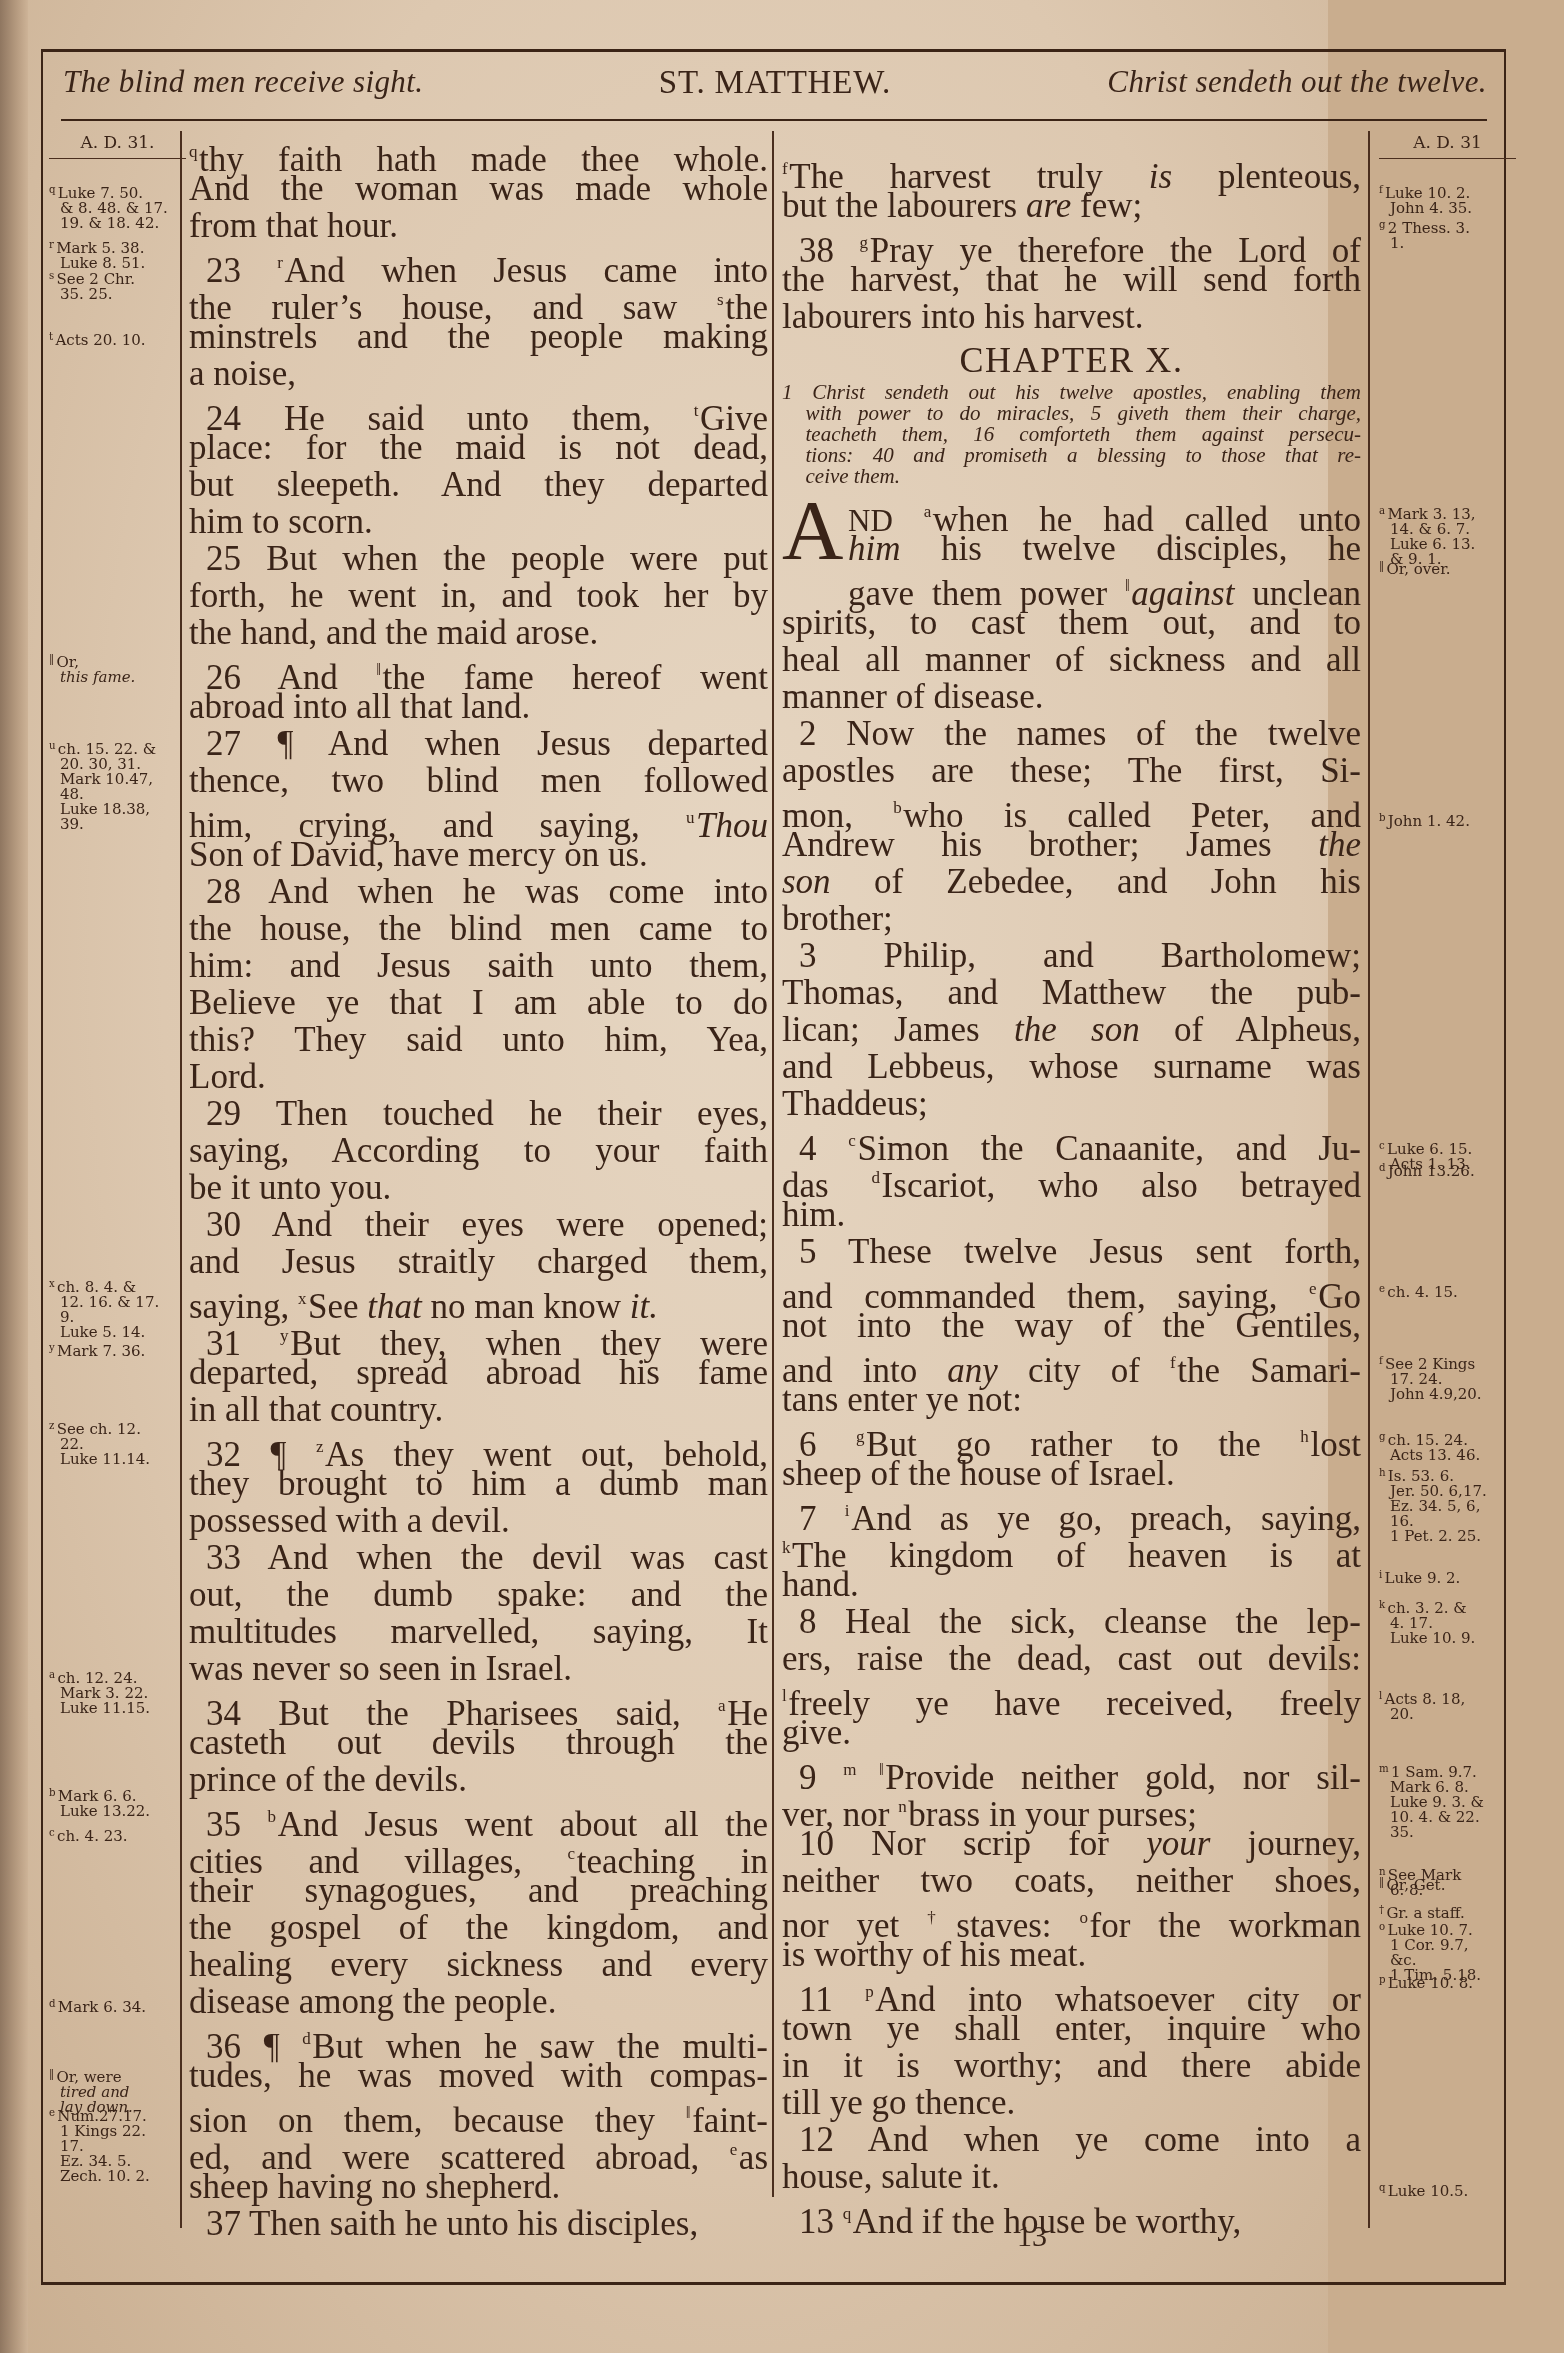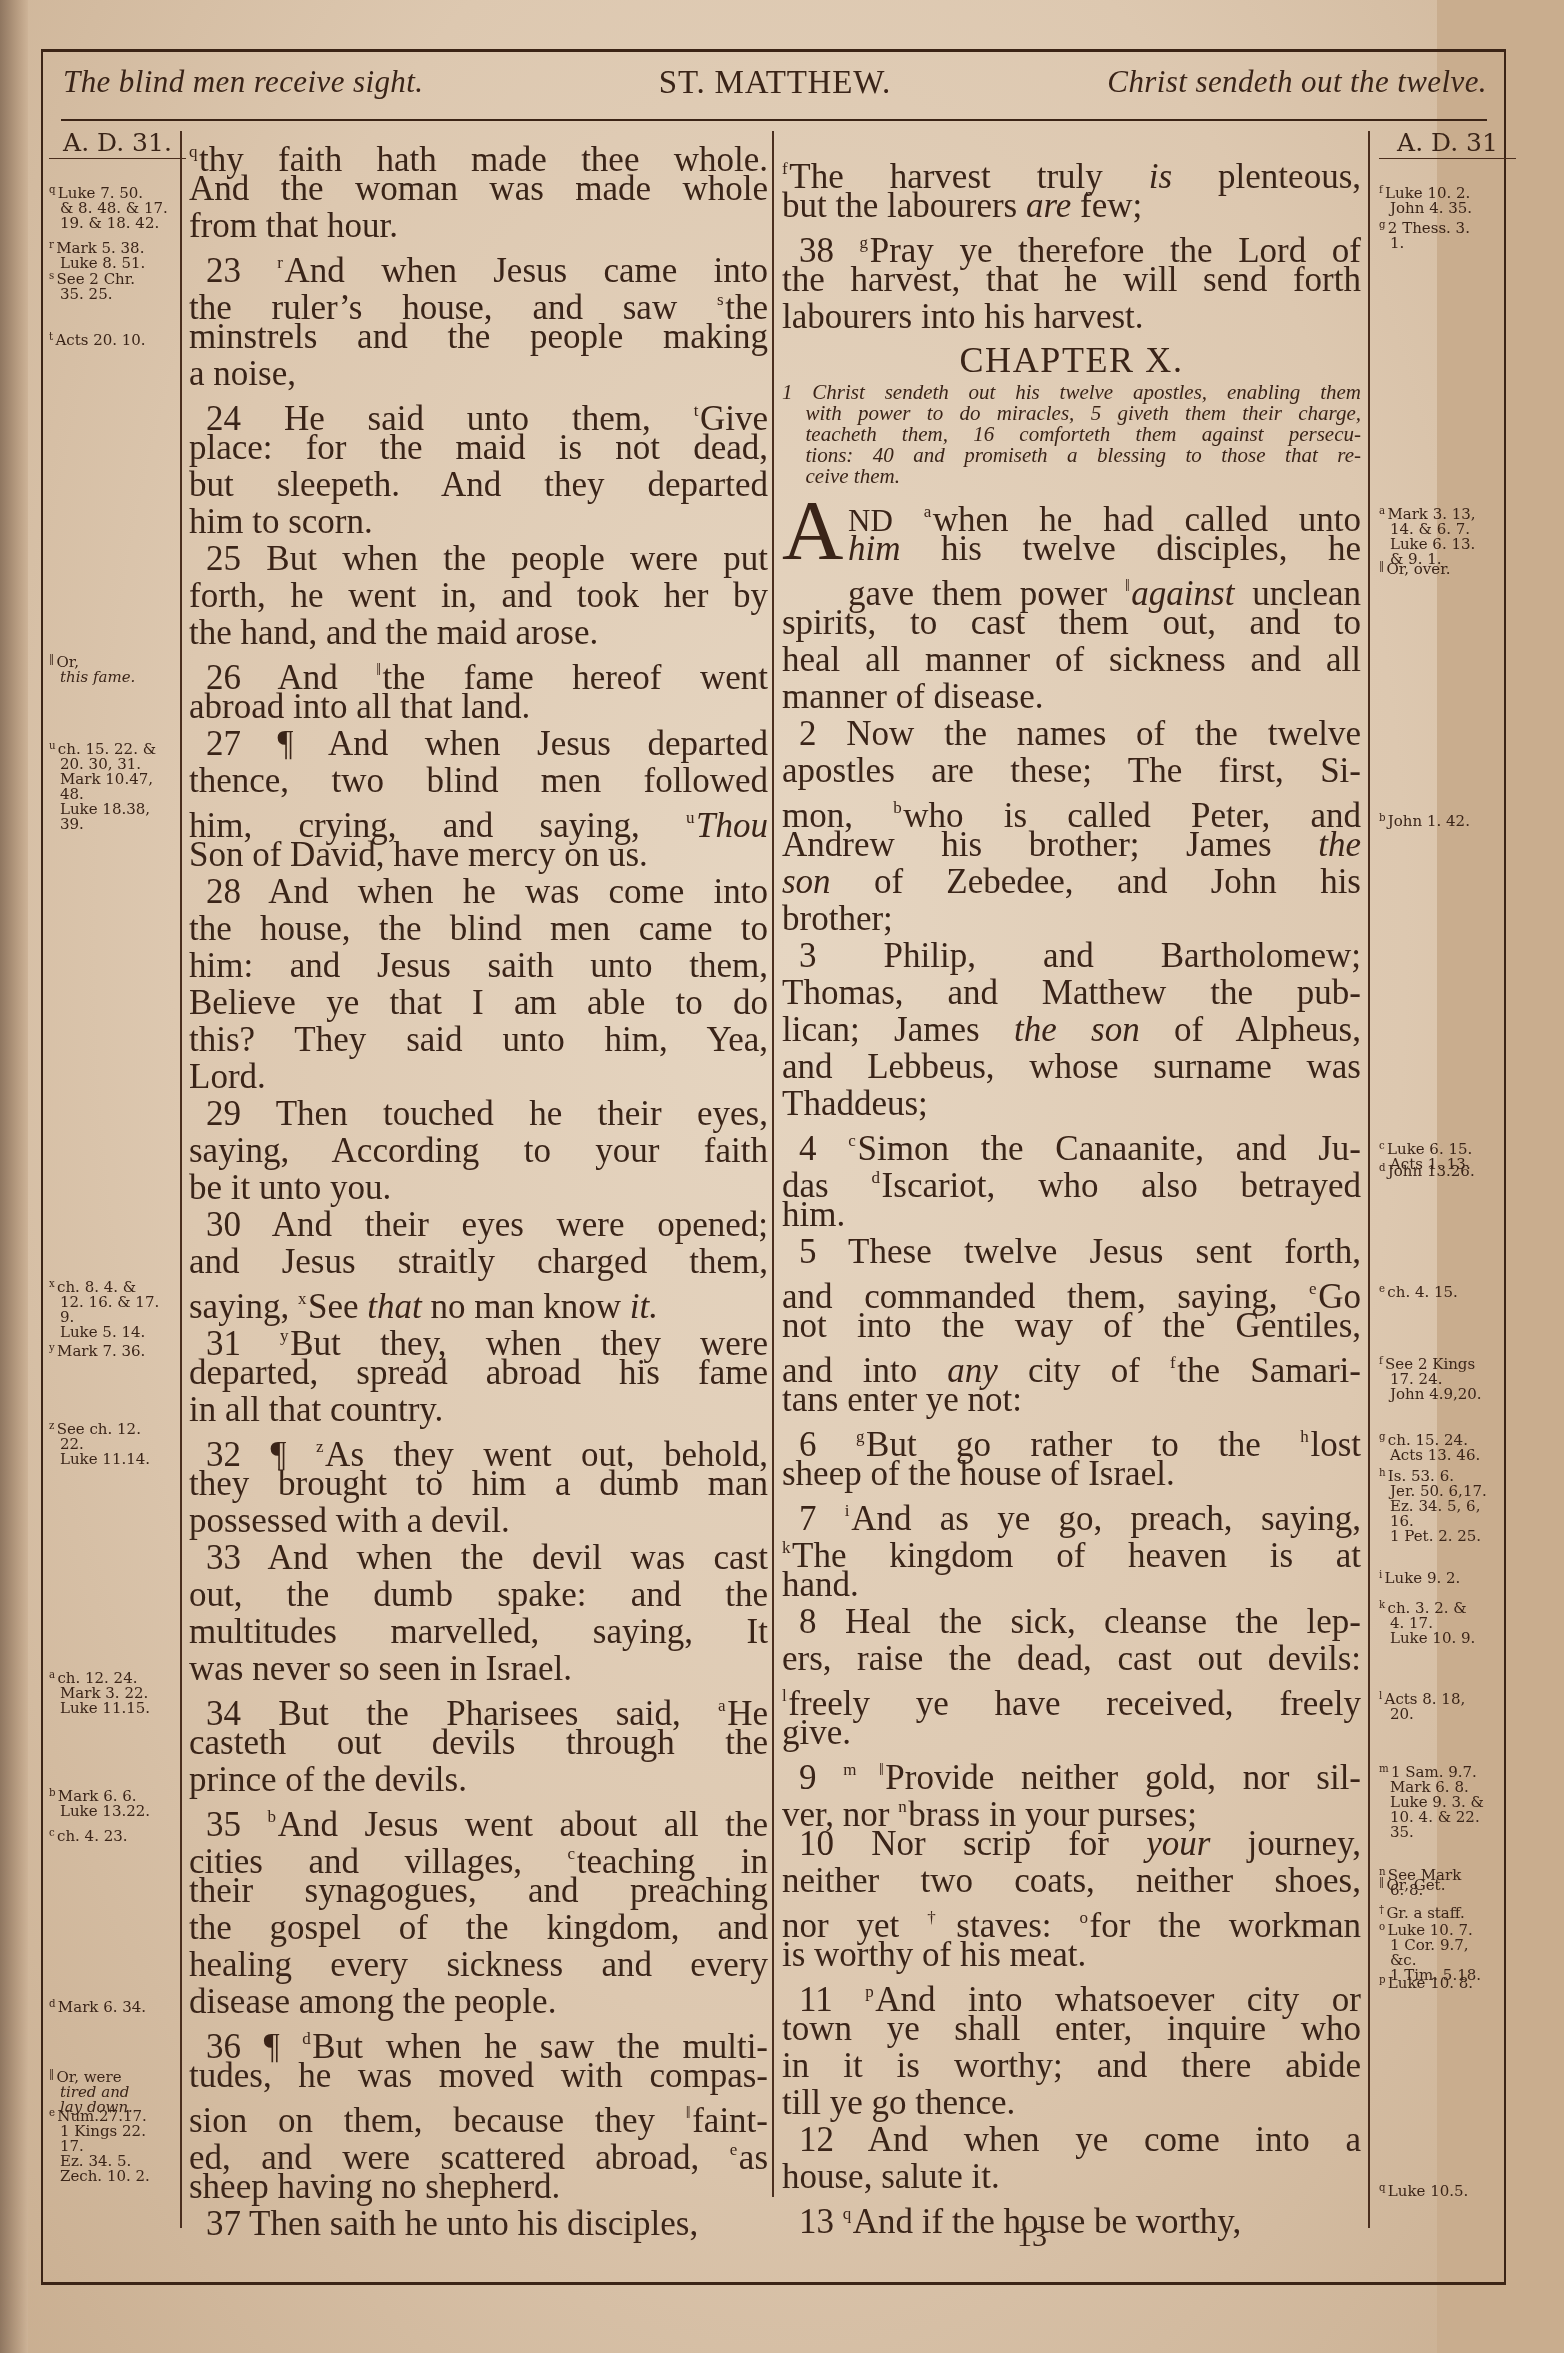--- a/index.html
+++ b/index.html
@@ -4,21 +4,21 @@
 <style>
   html, body { margin: 0; padding: 0; }
   body {
     width: 1565px; height: 2354px; overflow: hidden;
     background: #c9ad8e;
     font-family: "DejaVu Serif", "Liberation Serif", serif;
     color: #3a2418;
     position: relative;
   }
   .page {
-    position: absolute; left: 0; top: 0; width: 1437px; height: 2354px;
+    position: absolute; left: 0; top: 0; width: 1328px; height: 2354px;
     background: radial-gradient(ellipse at 55% 40%, #e6d6c2 0%, #ddc8b0 55%, #c9ae90 100%);
   }
   .gutter {
     position: absolute; left: 0; top: 0; width: 28px; height: 2354px;
     background: linear-gradient(90deg, #8f7660 0%, #b69b80 60%, #cdb397 100%);
   }
   .frame {
     position: absolute; left: 41px; top: 49px; width: 1465px; height: 2236px;
     border: 2.3px solid #3b2416;
     border-top-width: 3.1px; border-bottom-width: 3.1px; box-sizing: border-box;
@@ -34,21 +34,21 @@
   .rh-right { right: 0; }
   .rh-center { position: absolute; left: 0; right: 0; top: 4.7px; text-align: center; font-size: 33px; letter-spacing: 0.8px; }
   .head-rule { position: absolute; left: 61px; top: 119px; width: 1426px; height: 2.3px; background: #3b2416; }
 
   .col-rule { position: absolute; width: 1.6px; background: #4a2e1e; }
 
   .margin {
     position: absolute; width: 137px;
     font-family: "DejaVu Serif", serif; font-size: 15px; line-height: 15px;
   }
-  .margin .ad { text-align: center; font-size: 25px; padding-bottom: 7.8px; border-bottom: 1.6px solid #4a2e1e; margin-bottom: 7.8px; }
+  .margin .ad { text-align: center; font-size: 17px; padding-bottom: 7.8px; border-bottom: 1.6px solid #4a2e1e; margin-bottom: 7.8px; }
   .note { position: absolute; left: 0; width: 137px; }
   .note .mk { font-size: 10.2px; vertical-align: 4.7px; margin-right: 2.3px; }
   .note .ln { display: block; padding-left: 11px; }
   .note .ln.first { display: inline; padding-left: 0; }
 
   .text-col {
     position: absolute; width: 579px;
     font-family: "Liberation Serif", serif; font-size: 35px; line-height: 37px;
   }
   .tl {

